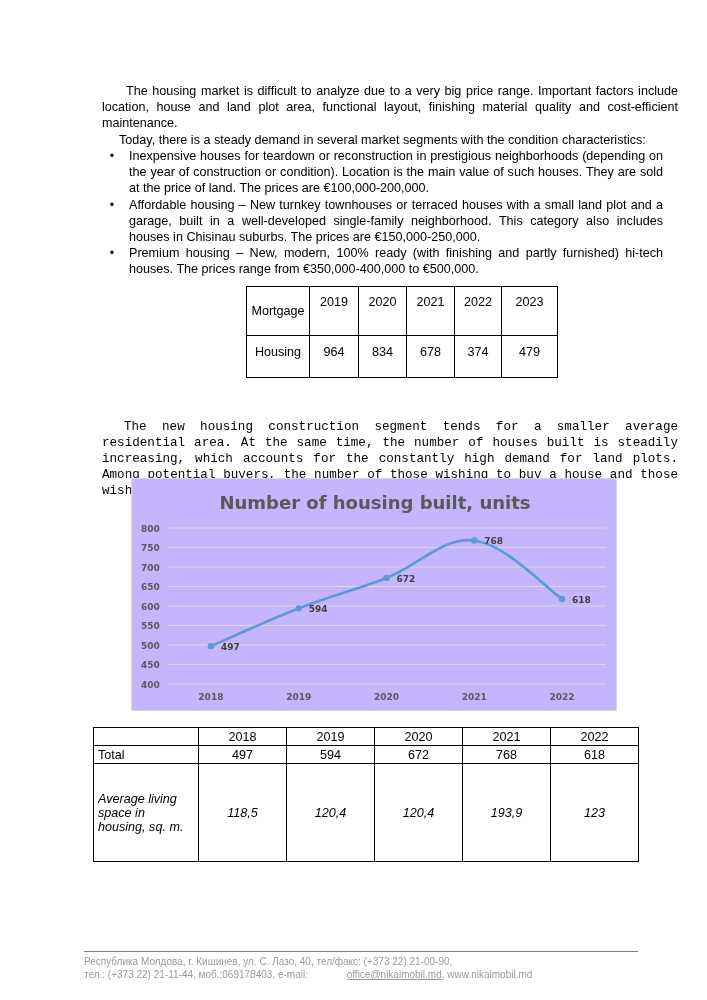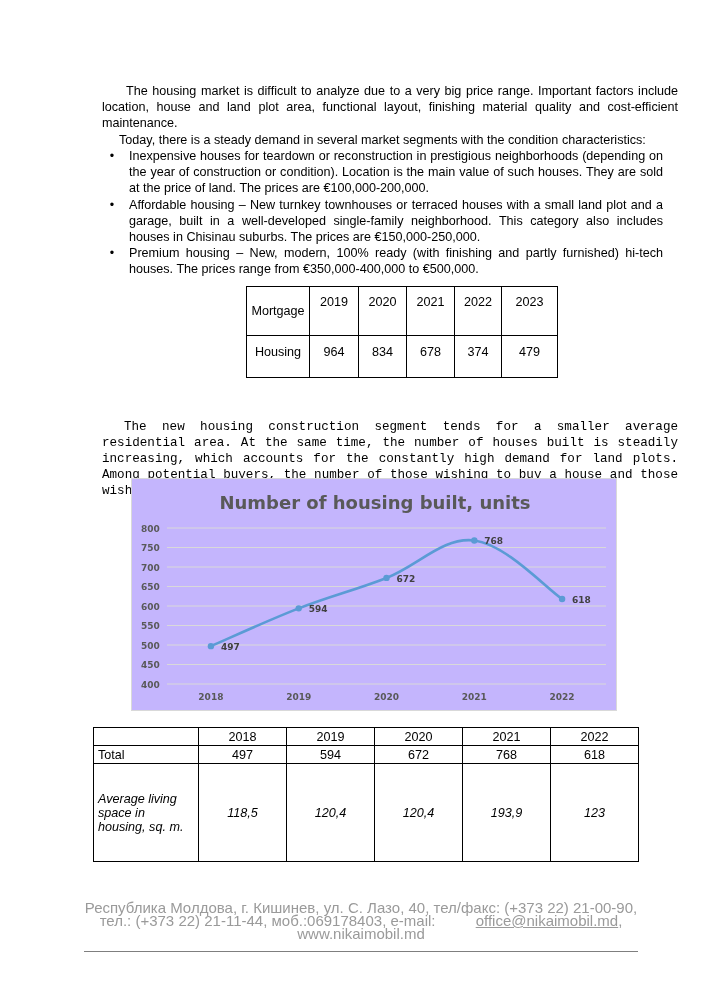--- a/index.html
+++ b/index.html
@@ -20,21 +20,21 @@
   .chart-box { position: absolute; left: 131px; top: 478px; width: 486px; height: 233px; border: 1px solid #d9d9d9; box-sizing: border-box; background: #c4b5fd; font-weight: bold; }
   .chart-box svg { position: absolute; left: 0; top: 0; }
   table.built { position: absolute; top: 727px; left: 93px; border-collapse: collapse; font-size: 12.6px; }
   table.built td { border: 1px solid #000; text-align: center; padding: 0 4px; }
   table.built td.lbl { text-align: left; width: 96px; }
   table.built td.num { width: 79px; }
   table.built tr.h td { height: 17px; }
   table.built tr.t td { height: 17px; }
   table.built tr.a td { height: 97px; font-style: italic; }
   .footer-rule { position: absolute; left: 84px; top: 951px; width: 554px; height: 0; border-top: 1px solid #7f7f7f; }
-  .footer { position: absolute; left: 84px; top: 901px; width: 554px; text-align: center; font-size: 15px; color: #9a9a9a; line-height: 13px; }
+  .footer { position: absolute; left: 84px; top: 955px; width: 554px; text-align: left; font-size: 10px; color: #9a9a9a; line-height: 13px; }
   .footer a { color: #9a9a9a; text-decoration: underline; margin-left: 36px; }
 </style>
 </head>
 <body>
 
 <p id="p1" class="para">The housing market is difficult to analyze due to a very big price range. Important factors include location, house and land plot area, functional layout, finishing material quality and cost-efficient maintenance.</p>
 <p id="p2" class="para">Today, there is a steady demand in several market segments with the condition characteristics:</p>
 
 <ul class="bullets">
   <li><span class="dot">•</span><span>Inexpensive houses for teardown or reconstruction in prestigious neighborhoods (depending on the year of construction or condition). Location is the main value of such houses. They are sold at the price of land. The prices are €100,000-200,000.</span></li>

